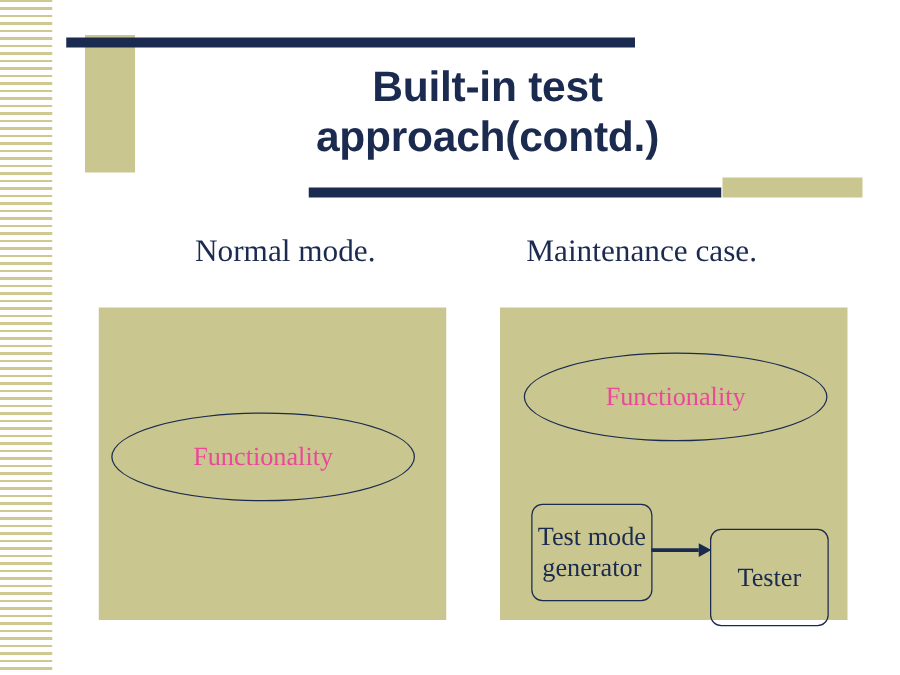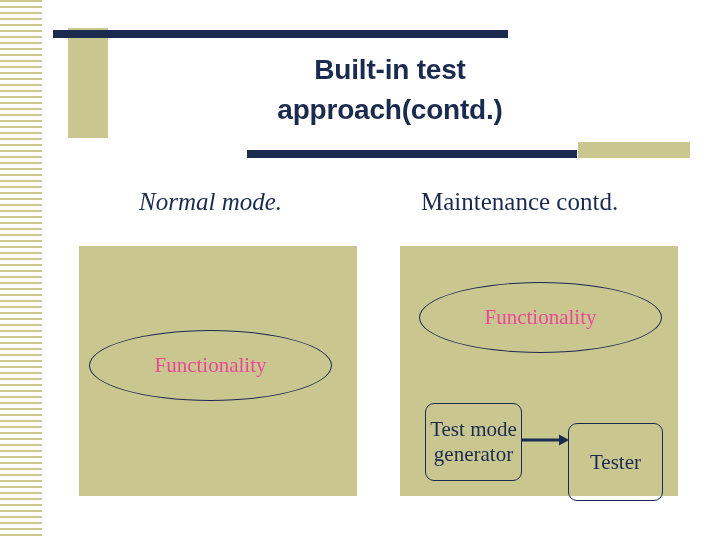--- a/index.html
+++ b/index.html
@@ -83,38 +83,37 @@
 
   
   .title {
     position: absolute;
     left: 150px;
     top: 50px;
     width: 480px;
     text-align: center;
     font-family: "Liberation Sans", sans-serif;
     font-weight: bold;
-    font-size: 28px;
+    font-size: 34px;
     line-height: 40px;
     color: #1b2a4f;
     letter-spacing: -0.2px;
   }
 
   
   .caption {
     position: absolute;
     font-family: "Liberation Serif", serif;
     font-size: 25px;
     color: #1b2a4f;
     white-space: nowrap;
   }
   .caption-normal {
-    left: 139px;
+    left: 156px;
     top: 188px;
-    font-style: italic;
   }
   .caption-maint {
     left: 421px;
     top: 188px;
   }
 
   
   .panel {
     position: absolute;
     background: #c9c78f;
@@ -210,21 +209,21 @@
   <div class="rule-top"></div>
   <div class="rule-bottom"></div>
   <div class="block-olive-right"></div>
 
   <div class="title">
     <div>Built-in test</div>
     <div>approach(contd.)</div>
   </div>
 
   <div class="caption caption-normal">Normal mode.</div>
-  <div class="caption caption-maint">Maintenance contd.</div>
+  <div class="caption caption-maint">Maintenance case.</div>
 
   <div class="panel panel-left"></div>
   <div class="panel panel-right"></div>
 
   <div class="ellipse ellipse-left">Functionality</div>
   <div class="ellipse ellipse-right">Functionality</div>
 
   <div class="rbox rbox-gen">Test mode generator</div>
   <div class="rbox rbox-tester">Tester</div>
 

